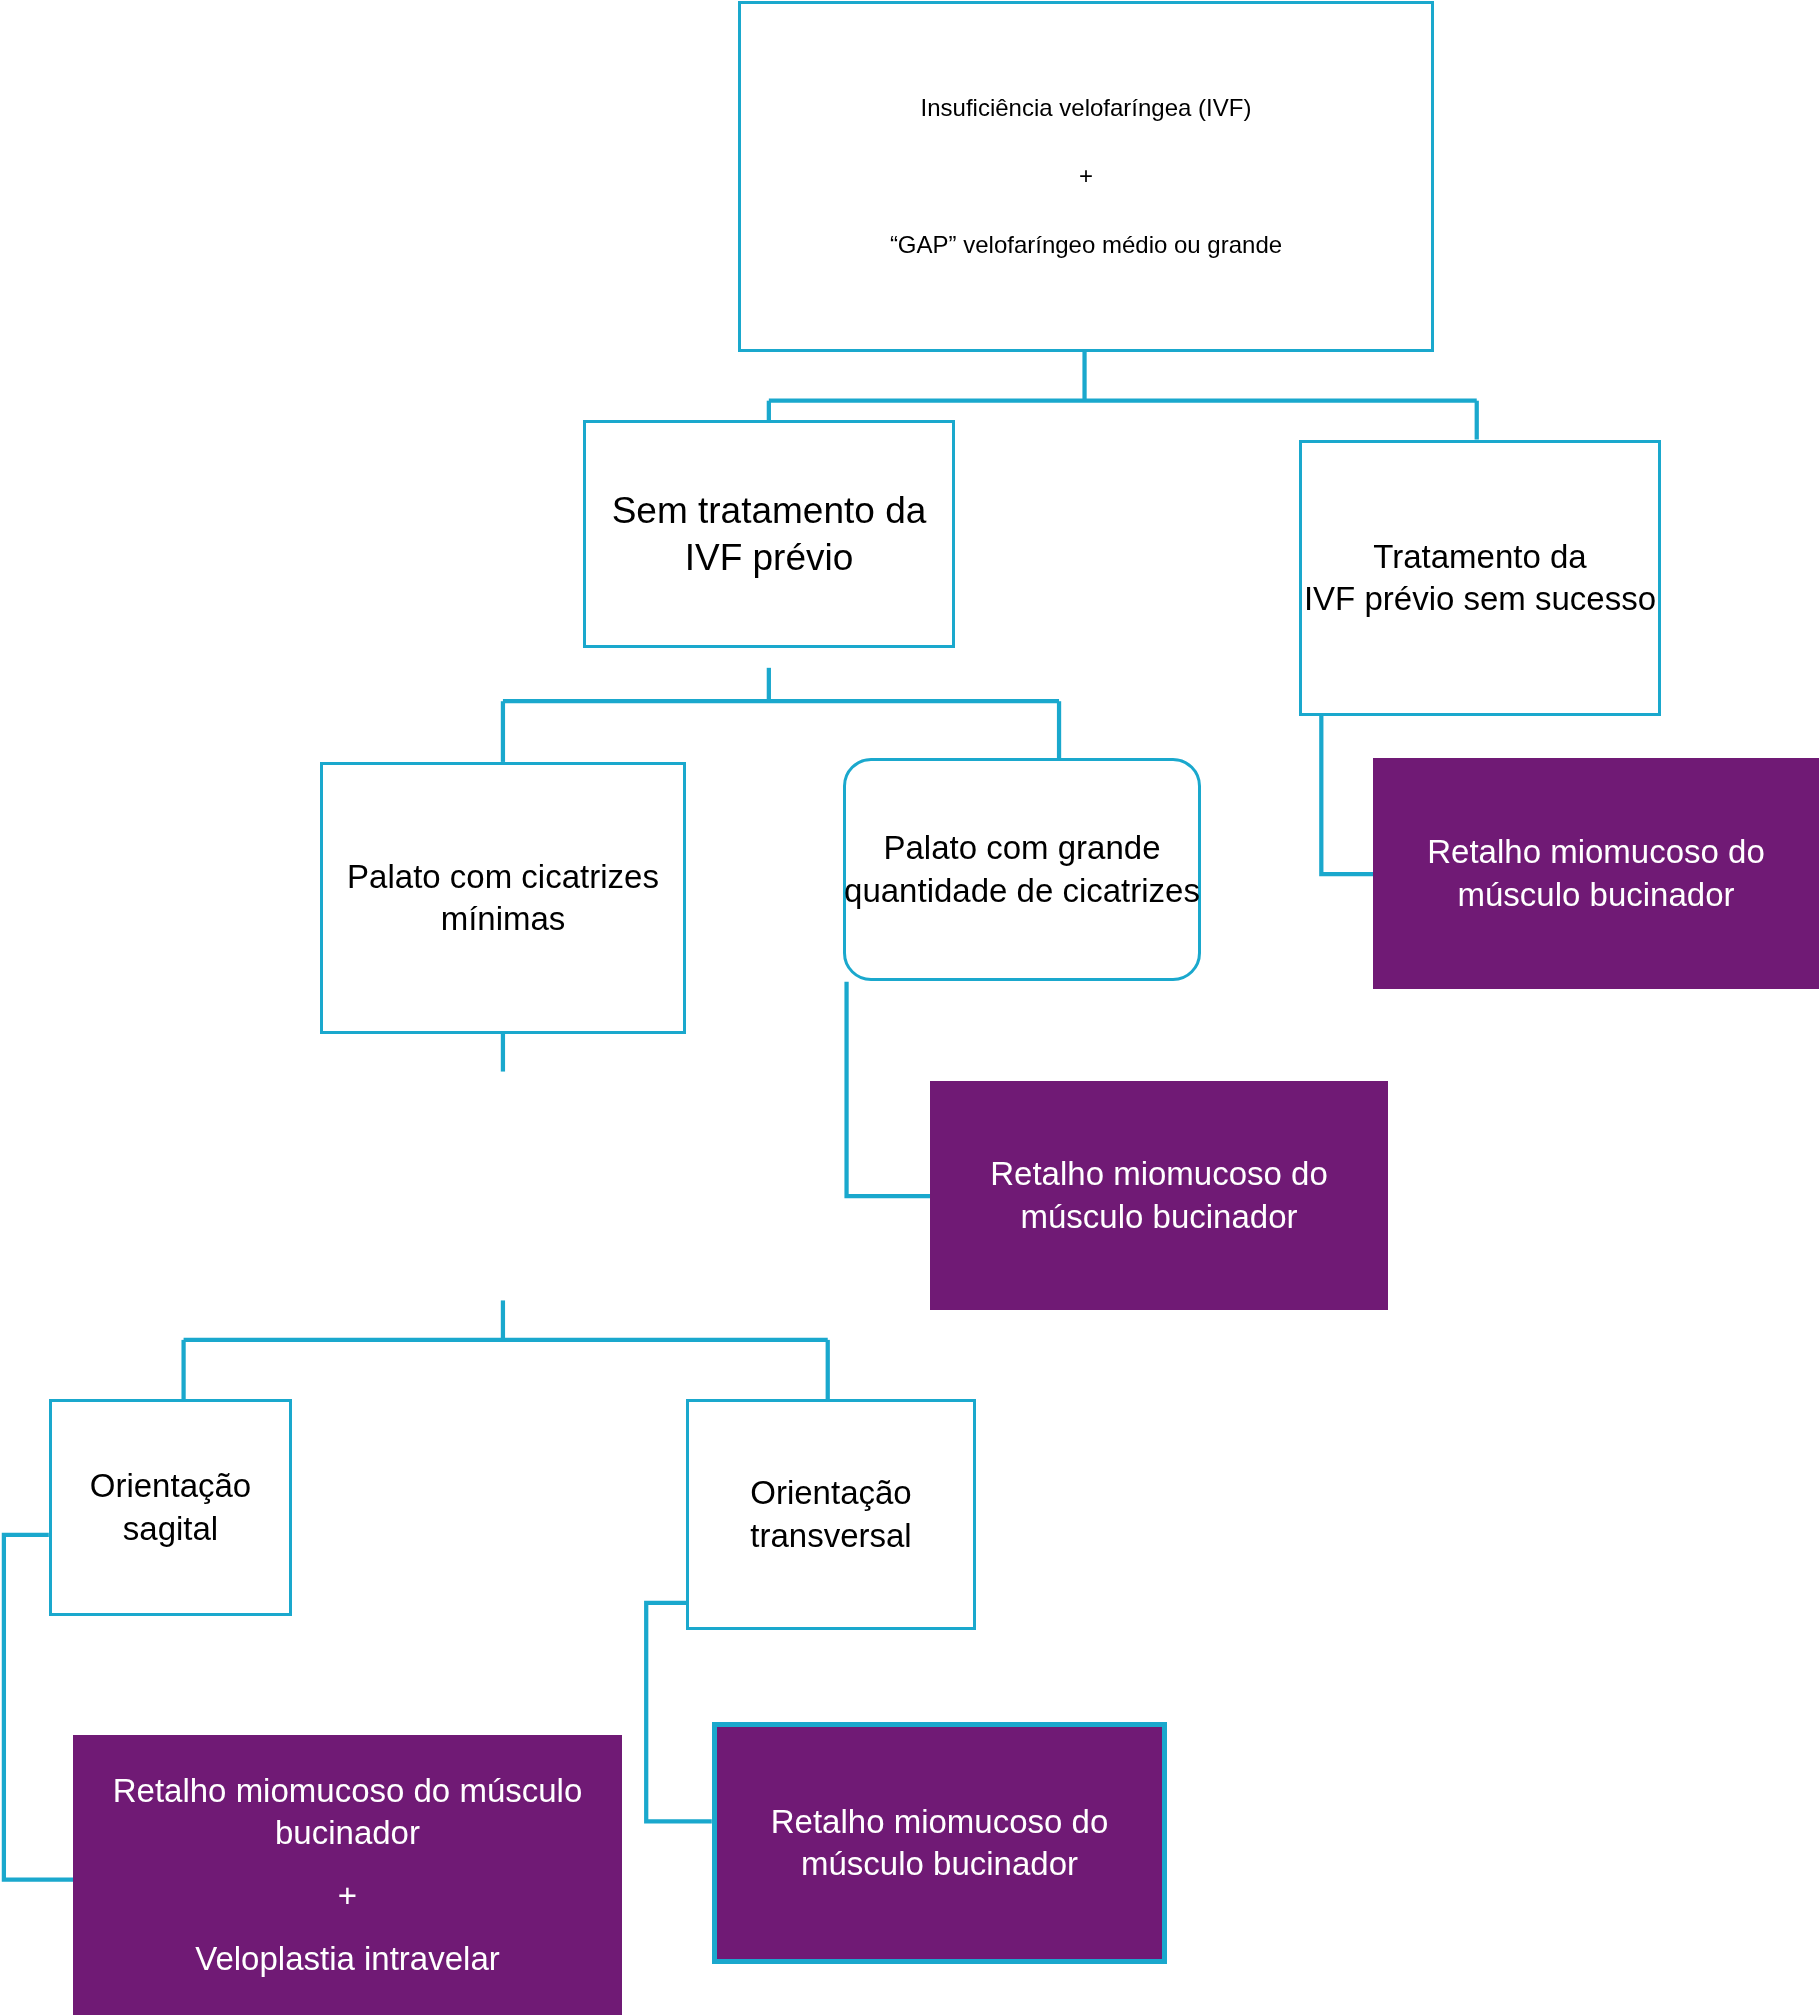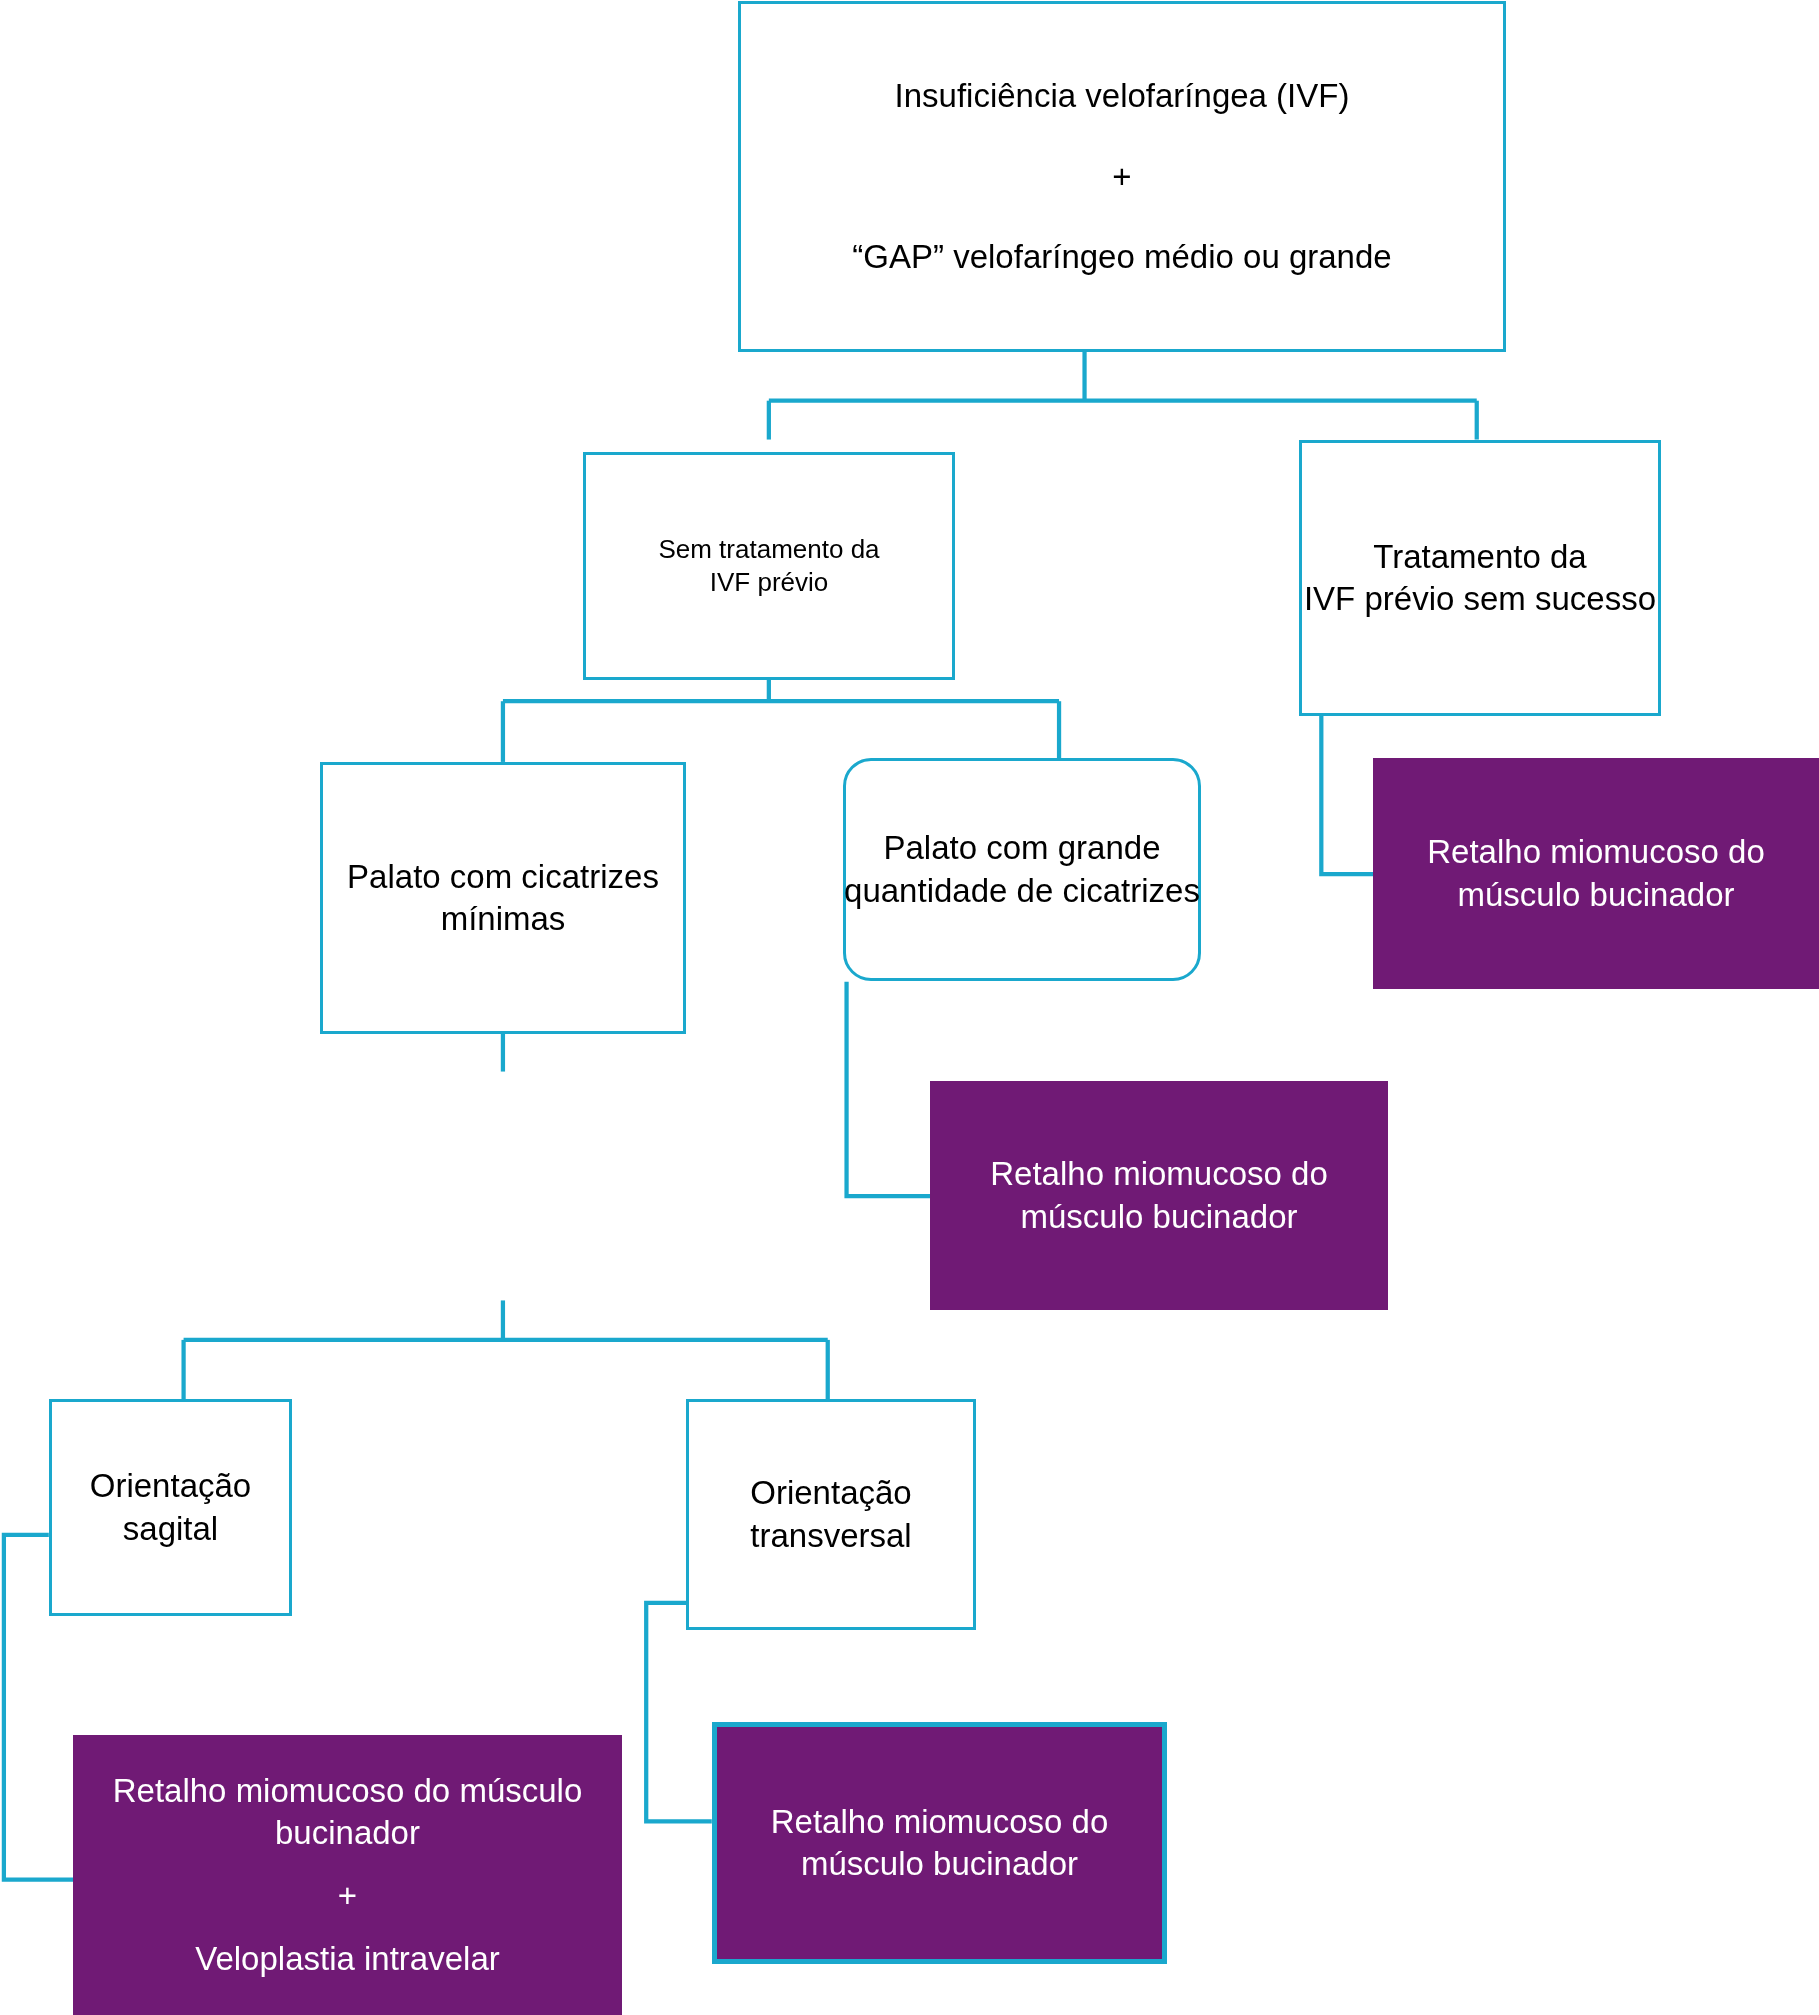--- a/index.html
+++ b/index.html
@@ -84,29 +84,29 @@
       <path d="M 302 2207 L 1363 2207"></path>
       <path d="M 302 2207 L 302 2305"></path>
       <path d="M 1363 2207 L 1363 2305"></path>
 
       <path d="M 80 2528 L 6 2528 L 6 3096 L 120 3096"></path>
 
       <path d="M 1130 2640 L 1064 2640 L 1064 3000 L 1172 3000"></path>
     </g>
   </svg>
 
-  <div class="node light" style="left: 738px; top: 1.2px; width: 768px; height: 351px; font-size: 33px;">
+  <div class="node light" style="left: 738px; top: 1.2px; width: 696px; height: 351px; font-size: 24px;">
     <span class="line">Insuficiência velofaríngea (IVF)</span>
     <span class="spacer-lg"></span>
     <span class="plus">+</span>
     <span class="spacer-lg"></span>
     <span class="line">“GAP” velofaríngeo médio ou grande</span>
   </div>
 
-  <div class="node light" style="left: 583px; top: 452px; width: 372px; height: 228px; font-size: 26px;">
+  <div class="node light" style="left: 583px; top: 420px; width: 372px; height: 228px; font-size: 37px;">
     <span class="line">Sem tratamento da</span>
     <span class="line">IVF prévio</span>
   </div>
 
   <div class="node light" style="left: 1299px; top: 440px; width: 362px; height: 276px; font-size: 33px;">
     <span class="line">Tratamento da</span>
     <span class="line">IVF prévio sem sucesso</span>
   </div>
 
   <div class="node light" style="left: 320px; top: 762px; width: 366px; height: 272px; font-size: 33px;">

